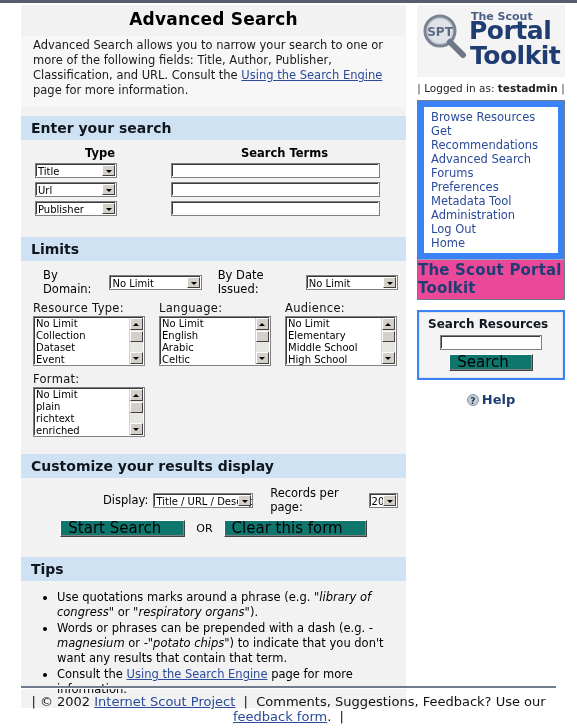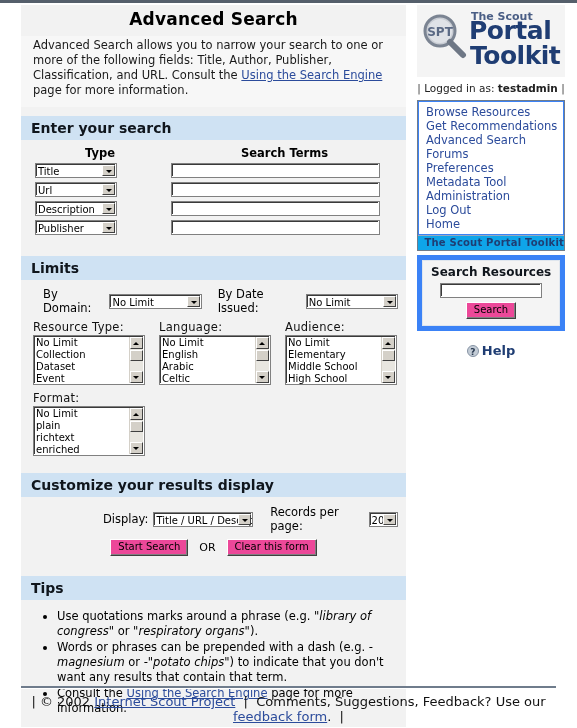--- a/index.html
+++ b/index.html
@@ -116,27 +116,27 @@
     font-size: 10px;
     background: #ffffff;
     border: 1px solid #808080;
     box-shadow: inset -1px -1px 0 #ffffff, inset 1px 1px 0 #3a3a3a;
     height: 15px;
     box-sizing: border-box;
     padding: 0 2px;
   }
   .btn {
     font-family: "DejaVu Sans", "Liberation Sans", sans-serif;
-    font-size: 10px;
-    background: #ec4899;
+    font-size: 15px;
+    background: #0f766e;
     border: 1px solid #ffffff;
     border-right-color: #404040;
     border-bottom-color: #404040;
     box-shadow: inset -1px -1px 0 #808080;
-    padding: 1px 7px 2px 7px;
+    padding: 1px 23px 2px 7px;
     color: #000;
     cursor: pointer;
     line-height: 12px;
   }
 
   
   .typehdr {
     display: flex;
     font-weight: bold;
     font-size: 11.5px;
@@ -318,45 +318,45 @@
   }
   .loggedin b { font-weight: bold; }
   .loggedin .bar { color: #444; }
 
   .navbox {
     border: 1px solid #6f7c8c;
     background: #ffffff;
     padding: 0;
   }
   .navbox .inner {
-    border: 1px solid #3b82f6;
+    border: 6px solid #3b82f6;
     padding: 3px 0 3px 0;
   }
   .navbox a {
     display: block;
     color: #2b4b9b;
     text-decoration: none;
     font-size: 11.5px;
     line-height: 14px;
     padding: 0 0 0 7px;
   }
   .navfoot {
-    background: #0ea5e9;
+    background: #ec4899;
     border-top: 1px solid #95a9bf;
-    text-align: right;
-    font-size: 10px;
+    text-align: left;
+    font-size: 15px;
     font-weight: bold;
     color: #1f3d73;
     padding: 1px 0 2px 0;
     letter-spacing: 0.2px;
   }
 
   .srbox {
-    margin-top: 4px;
-    border: 5px solid #3b82f6;
+    margin-top: 10px;
+    border: 2px solid #3b82f6;
     background: #f4f4f4;
   }
   .srbox .inner2 {
     border: 1px solid #dfe6ee;
     padding: 4px 5px 6px 5px;
   }
   .srbox .hd {
     font-size: 12px;
     font-weight: bold;
     color: #10161d;
@@ -483,28 +483,20 @@
 
       <div class="searchrow">
         <div class="c1">
           <div class="fakesel"><span class="sv">Url</span><span class="arrowbox"></span></div>
         </div>
         <div class="c2">
           <input class="txt" type="text" value="" style="">
         </div>
       </div>
 
-      <div class="searchrow">
-        <div class="c1">
-          <div class="fakesel"><span class="sv">Description</span><span class="arrowbox"></span></div>
-        </div>
-        <div class="c2">
-          <input class="txt" type="text" value="" style="">
-        </div>
-      </div>
 
       <div class="searchrow">
         <div class="c1">
           <div class="fakesel"><span class="sv">Publisher</span><span class="arrowbox"></span></div>
         </div>
         <div class="c2">
           <input class="txt" type="text" value="" style="">
         </div>
       </div>
     </div>

